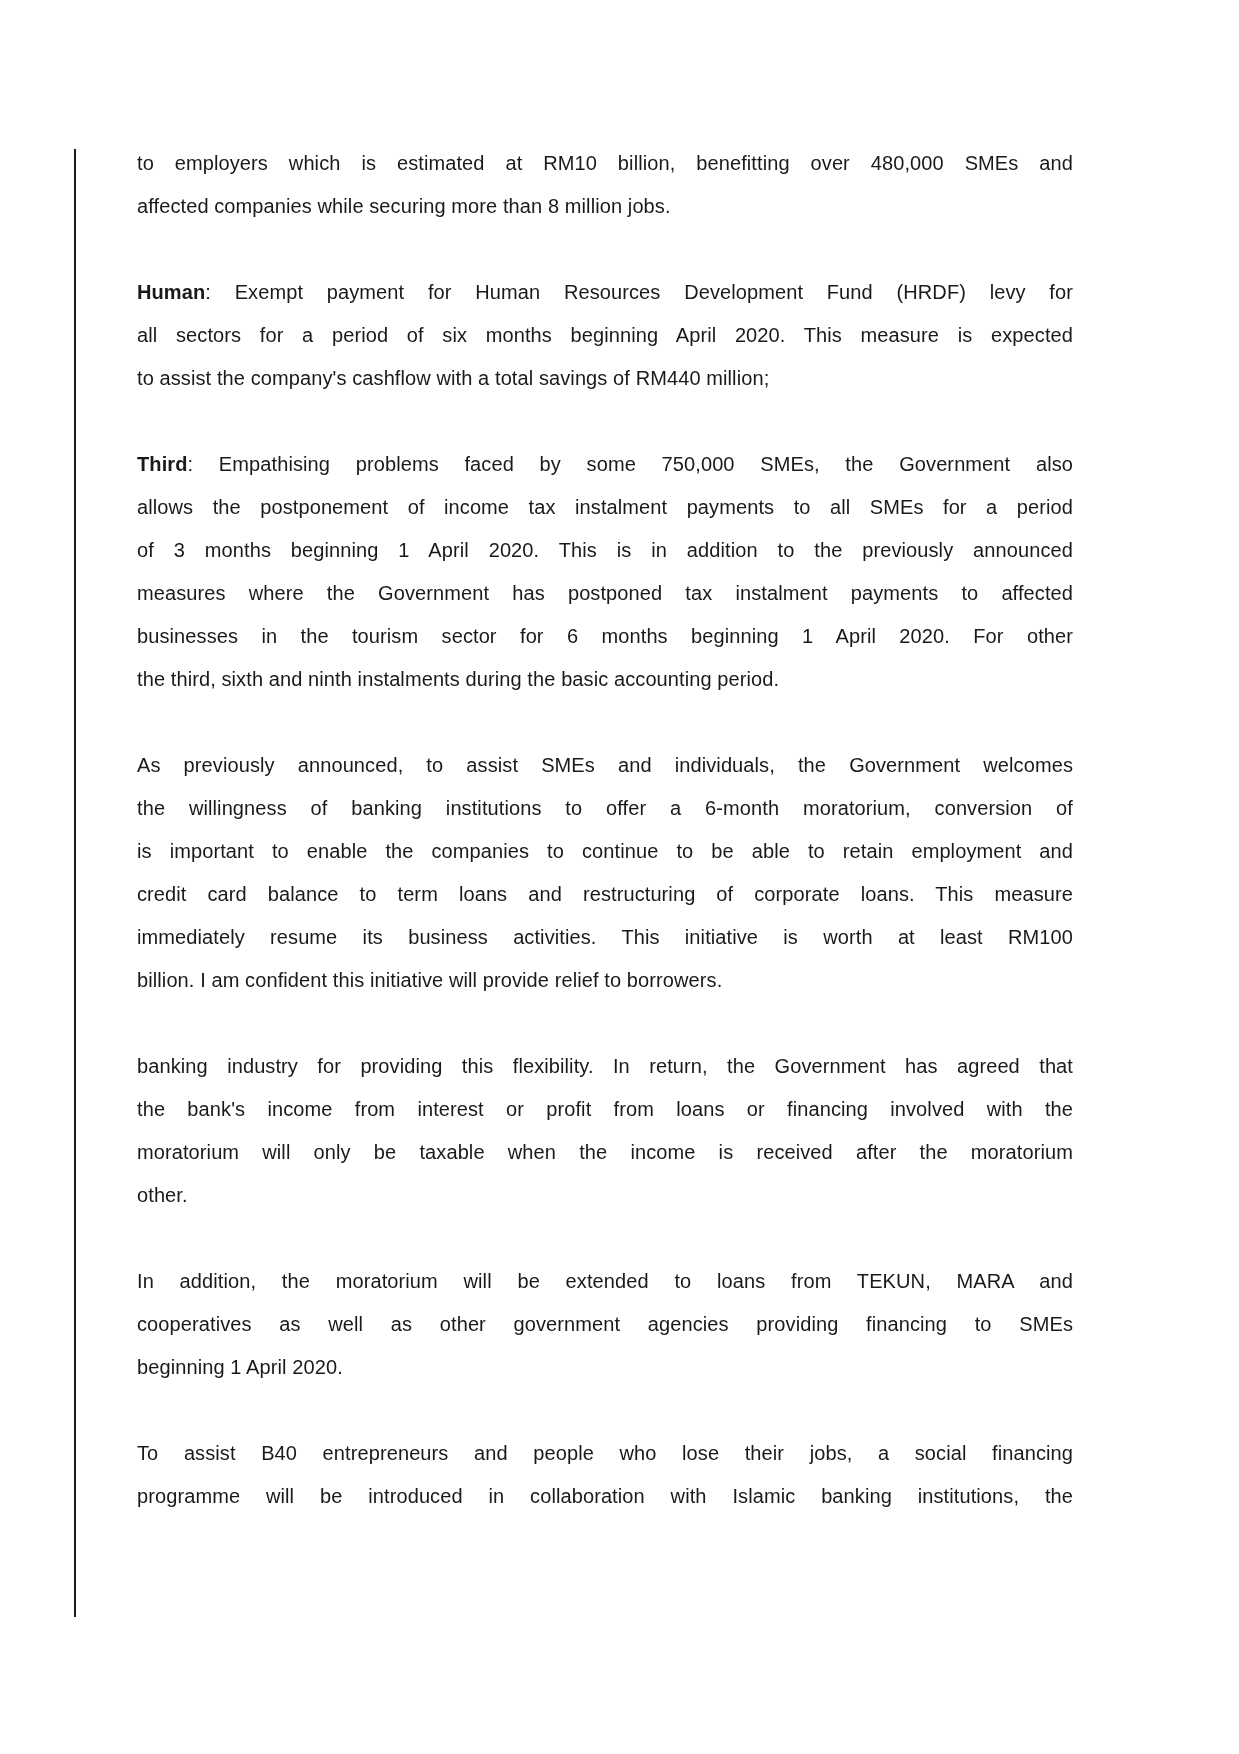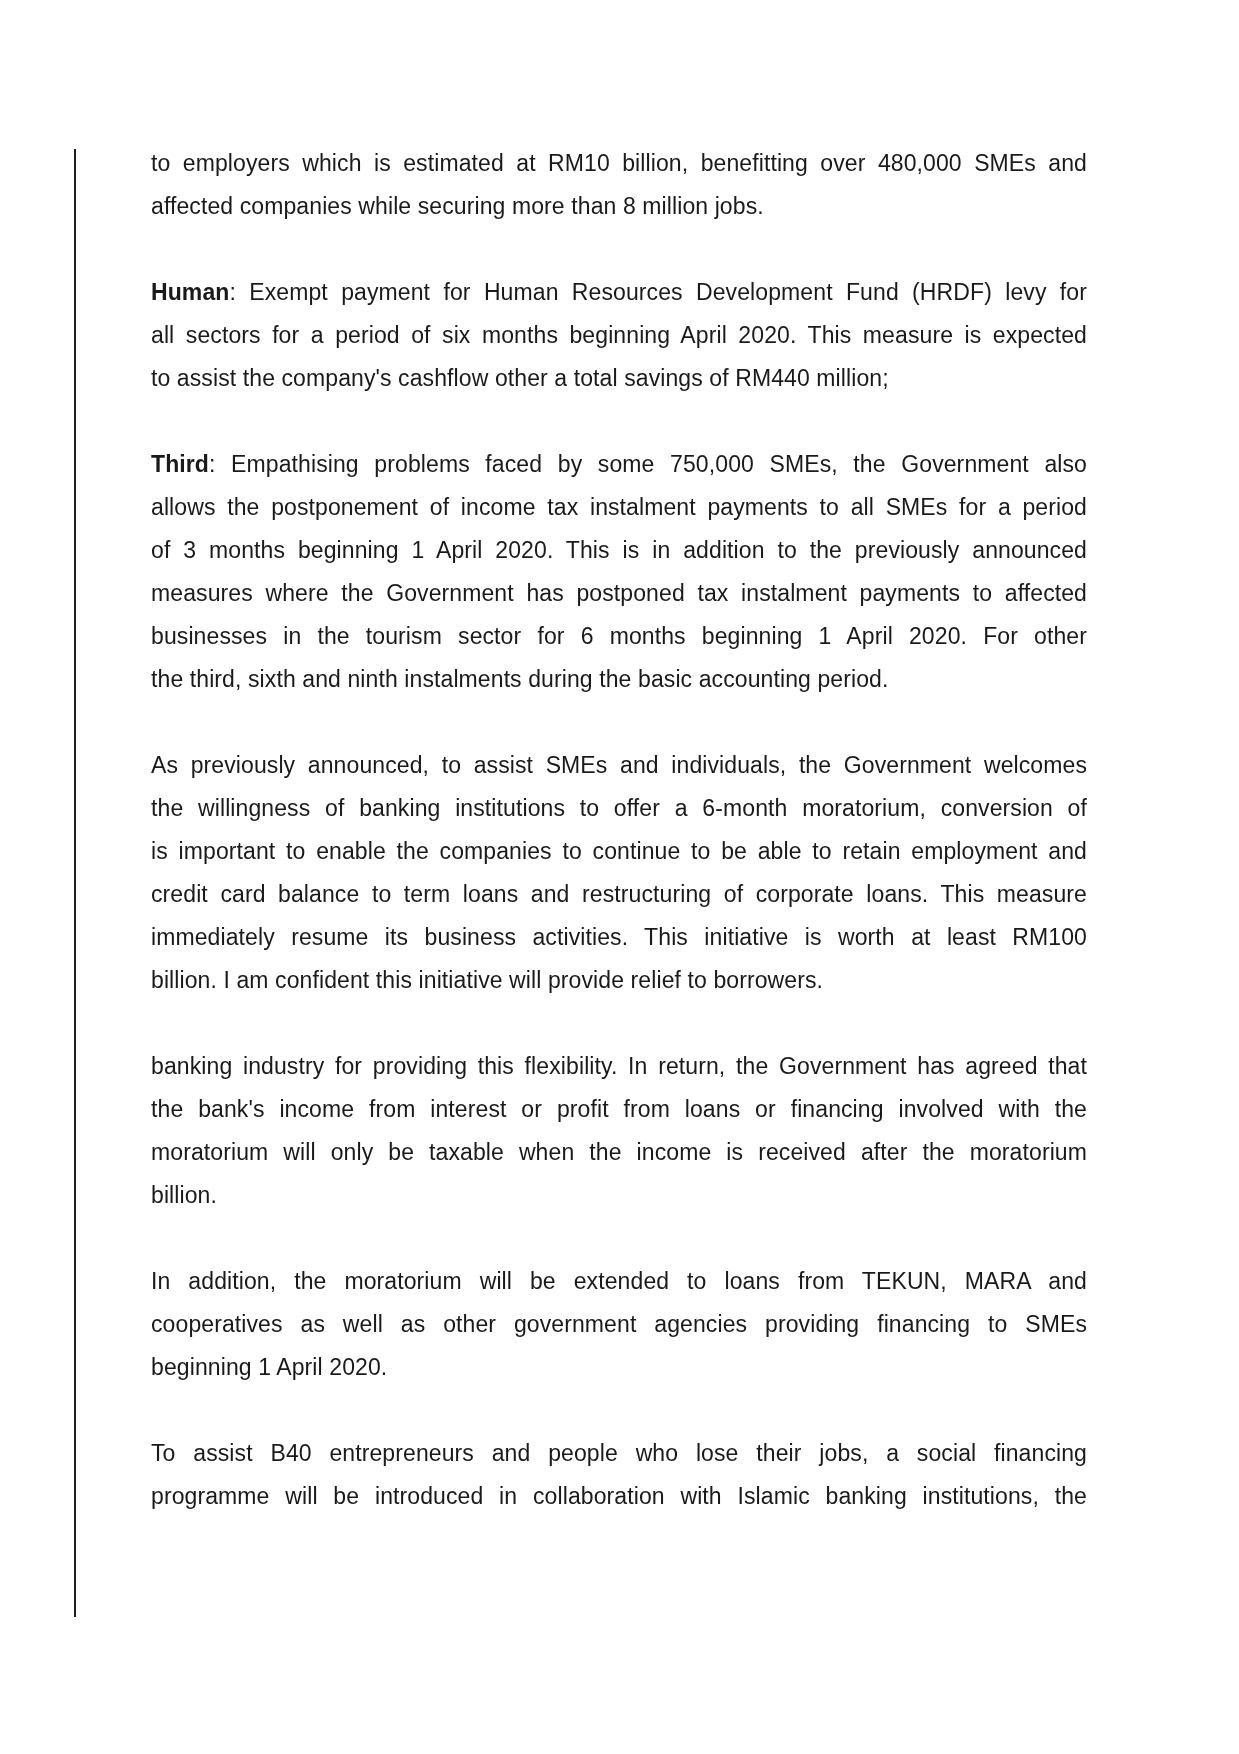--- a/index.html
+++ b/index.html
@@ -19,24 +19,24 @@
   .change-bar {
     position: absolute;
     left: 74px;
     top: 149px;
     width: 2px;
     height: 1468px;
     background: #1c1c1c;
   }
   .textblock {
     position: absolute;
-    left: 151px;
+    left: 137px;
     top: 142px;
     width: 936px;
-    font-size: 23px;
+    font-size: 20px;
     line-height: 43px;
     letter-spacing: 0.1px;
   }
   .paragraph {
     margin: 0 0 43px 0;
   }
   .line {
     text-align: justify;
     text-align-last: justify;
     white-space: normal;
@@ -61,21 +61,21 @@
   <div class="textblock">
 
     <div class="paragraph">
       <div class="line">to employers which is estimated at RM10 billion, benefitting over 480,000 SMEs and</div>
       <div class="line end">affected companies while securing more than 8 million jobs.</div>
     </div>
 
     <div class="paragraph">
       <div class="line"><b class="bold-lead">Human</b><span>: Exempt payment for Human Resources Development Fund (HRDF) levy for</span></div>
       <div class="line">all sectors for a period of six months beginning April 2020. This measure is expected</div>
-      <div class="line end">to assist the company's cashflow other a total savings of RM440 million;</div>
+      <div class="line end">to assist the company's cashflow with a total savings of RM440 million;</div>
     </div>
 
     <div class="paragraph">
       <div class="line"><b class="bold-lead">Third</b><span>: Empathising problems faced by some 750,000 SMEs, the Government also</span></div>
       <div class="line">allows the postponement of income tax instalment payments to all SMEs for a period</div>
       <div class="line">of 3 months beginning 1 April 2020. This is in addition to the previously announced</div>
       <div class="line">measures where the Government has postponed tax instalment payments to affected</div>
       <div class="line">businesses in the tourism sector for 6 months beginning 1 April 2020. For other</div>
       <div class="line end">the third, sixth and ninth instalments during the basic accounting period.</div>
     </div>
@@ -86,21 +86,21 @@
       <div class="line">is important to enable the companies to continue to be able to retain employment and</div>
       <div class="line">credit card balance to term loans and restructuring of corporate loans. This measure</div>
       <div class="line">immediately resume its business activities. This initiative is worth at least RM100</div>
       <div class="line end">billion. I am confident this initiative will provide relief to borrowers.</div>
     </div>
 
     <div class="paragraph">
       <div class="line">banking industry for providing this flexibility. In return, the Government has agreed that</div>
       <div class="line">the bank's income from interest or profit from loans or financing involved with the</div>
       <div class="line">moratorium will only be taxable when the income is received after the moratorium</div>
-      <div class="line end">billion.</div>
+      <div class="line end">other.</div>
     </div>
 
     <div class="paragraph">
       <div class="line">In addition, the moratorium will be extended to loans from TEKUN, MARA and</div>
       <div class="line">cooperatives as well as other government agencies providing financing to SMEs</div>
       <div class="line end">beginning 1 April 2020.</div>
     </div>
 
     <div class="paragraph">
       <div class="line">To assist B40 entrepreneurs and people who lose their jobs, a social financing</div>

